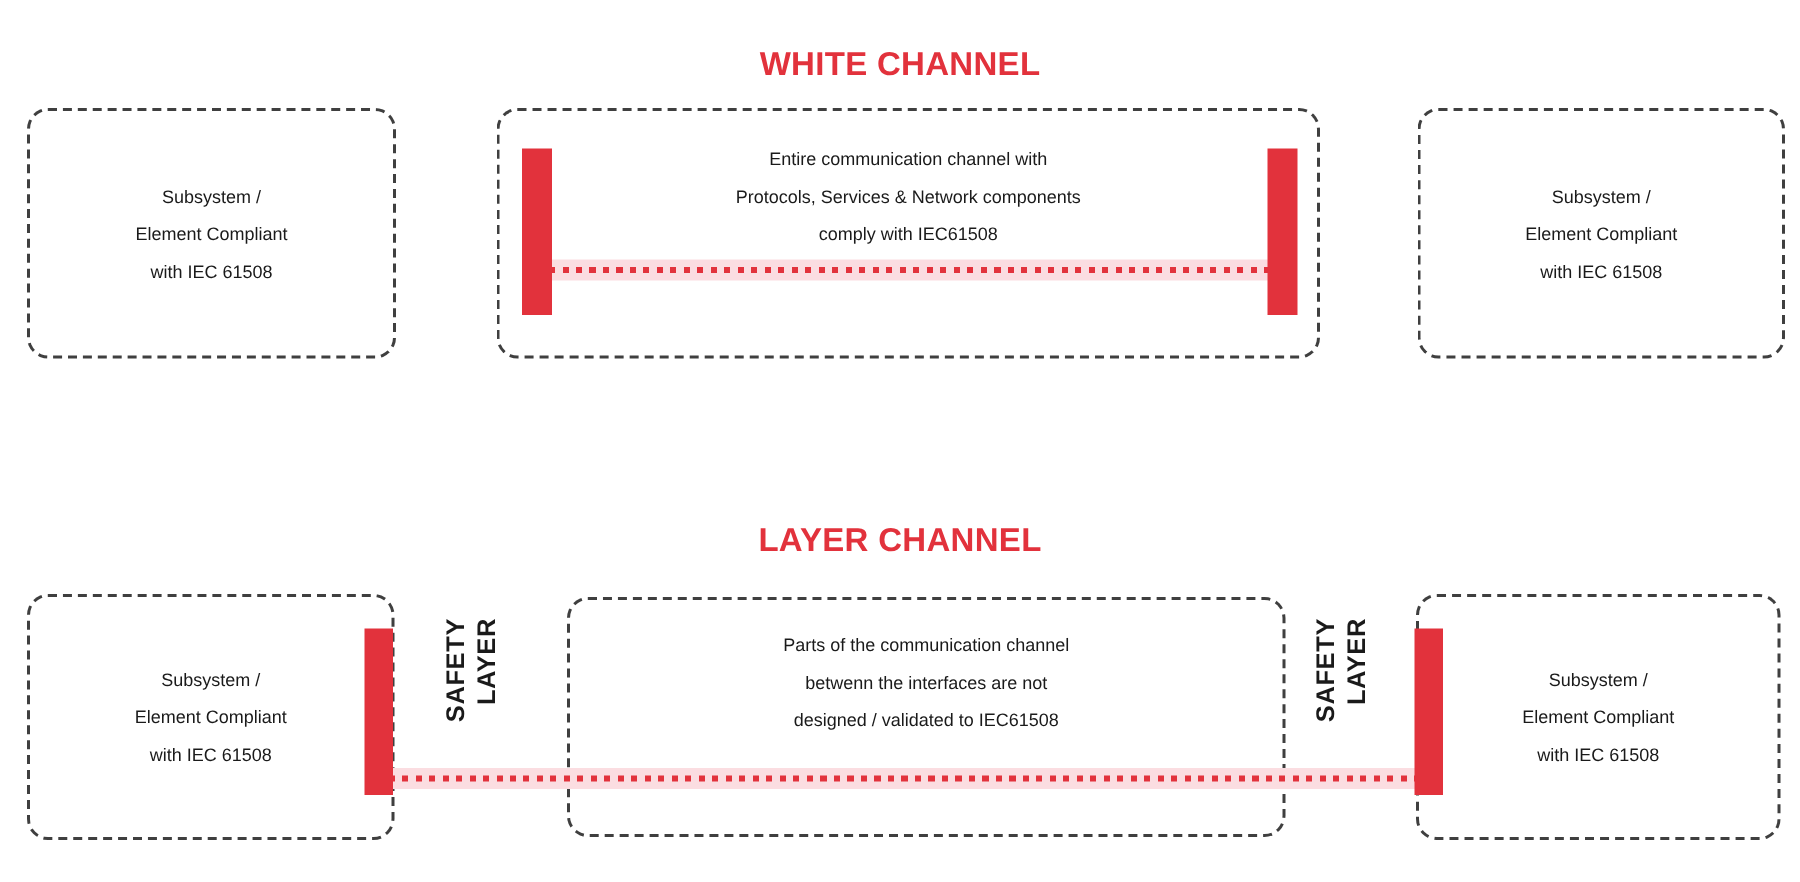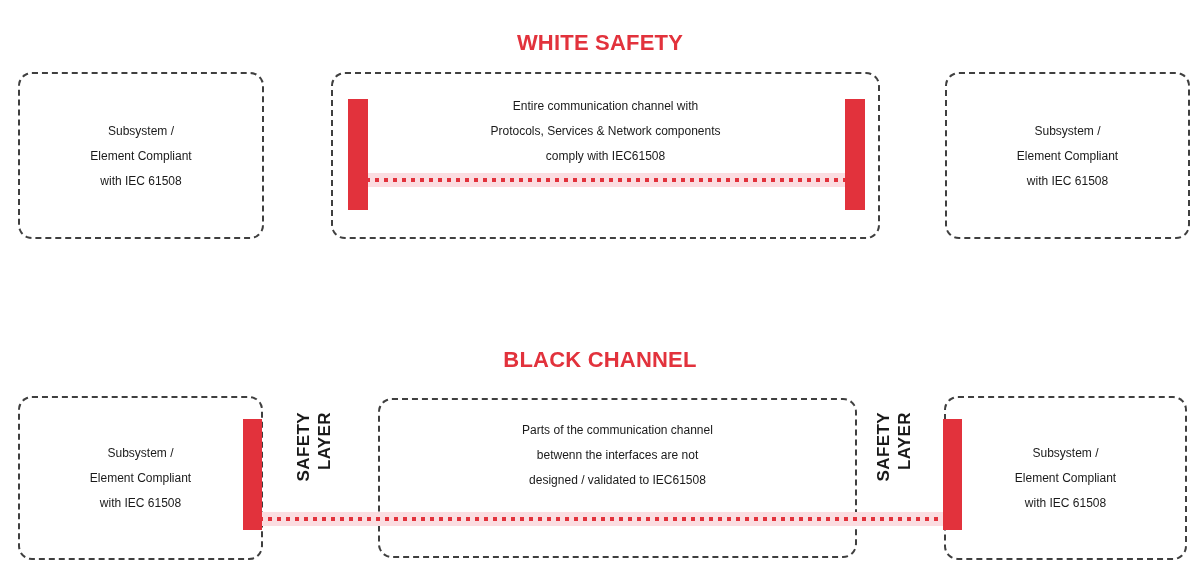--- a/index.html
+++ b/index.html
@@ -104,21 +104,21 @@
     line-height: 1;
     white-space: nowrap;
   }
   .safety-layer .sl-word + .sl-word { margin-left: 4px; }
 </style>
 </head>
 <body>
 
 <div class="canvas">
 
-  <div class="section-title" id="white-title">WHITE SAFETY</div>
+  <div class="section-title" id="white-title">WHITE CHANNEL</div>
 
   <div class="dbox" id="wc-left-box" style="left:18px; top:72px; width:246px; height:167px;">
     <div class="box-text" style="top:45px;">Subsystem /
 Element Compliant
 with IEC 61508</div>
   </div>
 
   <div class="dbox" id="wc-center-box" style="left:331px; top:72px; width:549px; height:167px;">
     <div class="box-text" style="top:20px;">Entire communication channel with
 Protocols, Services &amp; Network components
@@ -130,21 +130,21 @@
 Element Compliant
 with IEC 61508</div>
   </div>
 
   <div class="pinkline" id="wc-line" style="left:366px; top:173px; width:480px;"></div>
 
   <div class="redbar" id="wc-bar-left" style="left:348px; top:99px; width:20px; height:111px;"></div>
 
   <div class="redbar" id="wc-bar-right" style="left:845px; top:99px; width:20px; height:111px;"></div>
 
-  <div class="section-title" id="black-title">BLACK CHANNEL</div>
+  <div class="section-title" id="black-title">LAYER CHANNEL</div>
 
   <div class="dbox" id="bc-left-box" style="left:18px; top:396px; width:245px; height:164px;">
     <div class="box-text" style="top:43px;">Subsystem /
 Element Compliant
 with IEC 61508</div>
   </div>
 
   <div class="dbox" id="bc-center-box" style="left:378px; top:398px; width:479px; height:160px;">
     <div class="box-text" style="top:18px;">Parts of the communication channel
 betwenn the interfaces are not

